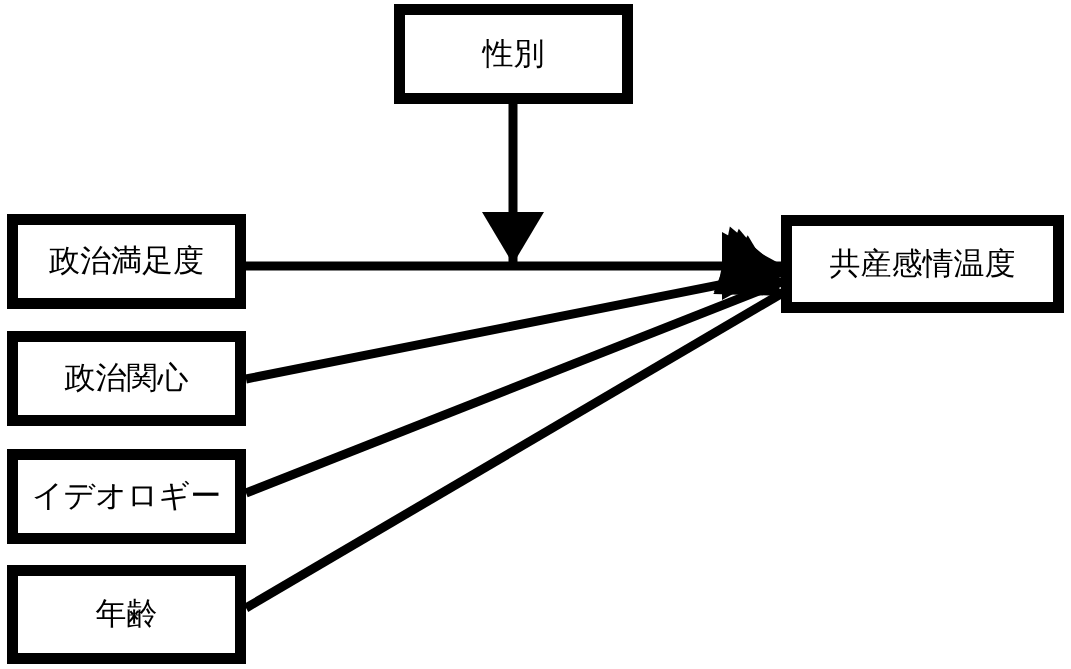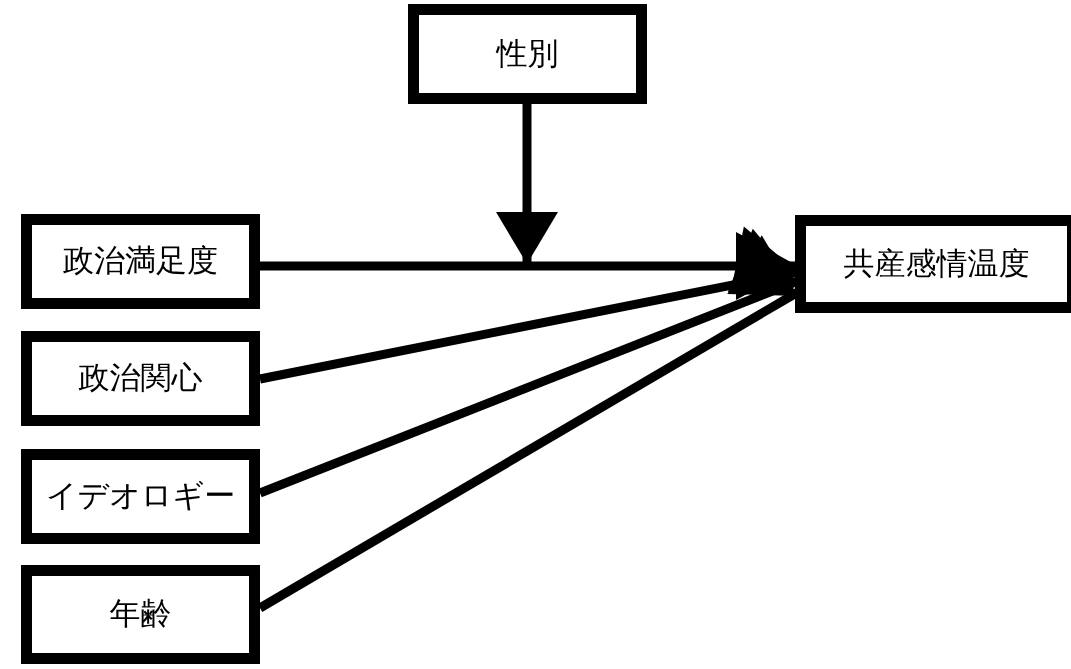--- a/index.html
+++ b/index.html
@@ -12,21 +12,20 @@
     width: 1071px;
     height: 669px;
     overflow: hidden;
     font-family: "DejaVu Sans", "Liberation Sans", sans-serif;
   }
   #diagram-root {
     position: relative;
     width: 971px;
     height: 669px;
     background: #0f766e;
-    margin-left: 14px;
   }
   svg.diagram-canvas {
     display: block;
     width: 1071px;
     height: 669px;
   }
   .node-box-rect {
     fill: #ffffff;
     stroke: #000000;
   }

